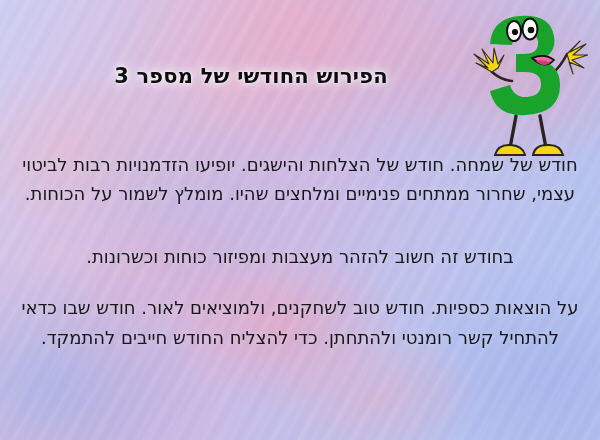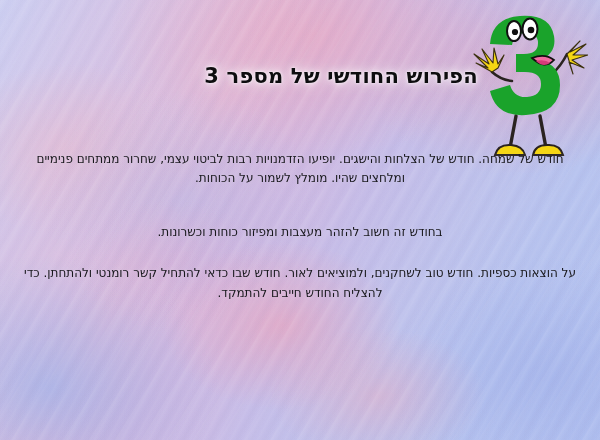--- a/index.html
+++ b/index.html
@@ -95,21 +95,21 @@
     width: 118px;
     height: 160px;
   }
 
   
   #title-wrap {
     position: absolute;
     top: 64px;
     right: 122px;
     left: 24px;
-    text-align: right;
+    text-align: center;
   }
 
   #title {
     display: inline-block;
     margin: 0;
     font-size: 21px;
     font-weight: 700;
     color: #0d0d0f;
     letter-spacing: .2px;
     white-space: nowrap;
@@ -122,21 +122,21 @@
   #body-copy {
     position: absolute;
     top: 150px;
     right: 18px;
     left: 18px;
     text-align: center;
   }
 
   .para {
     margin: 0;
-    font-size: 12px;
+    font-size: 18px;
     line-height: 1.62;
     color: #18181c;
     text-shadow: 0 0 7px rgba(255,255,255,.30);
   }
 
   .para + .para { margin-top: 22px; }
 
   #para-3 { margin-top: 34px; }
 </style>
 </head>

